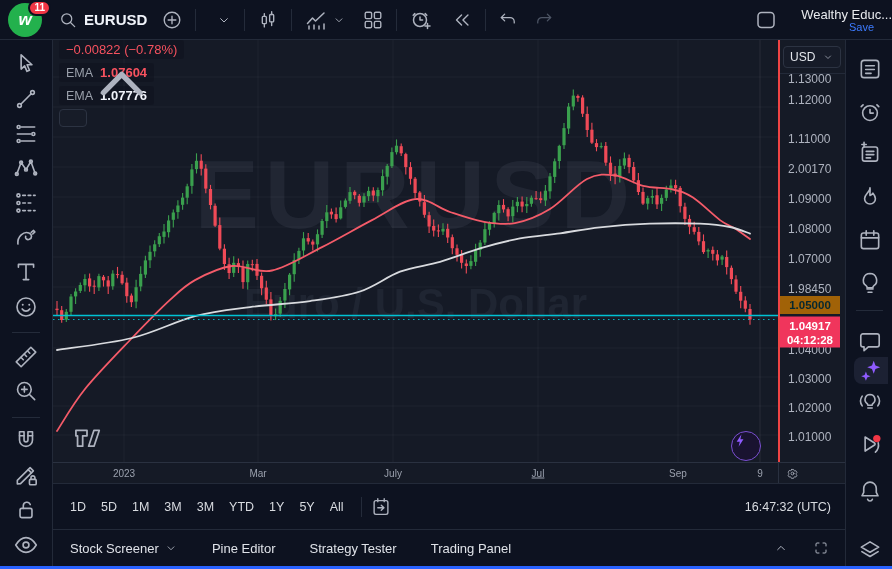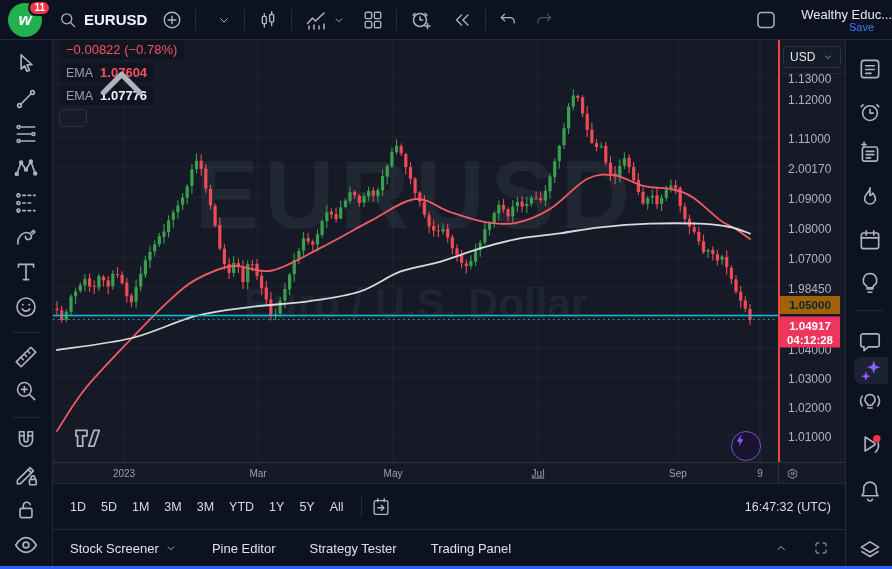--- a/index.html
+++ b/index.html
@@ -702,21 +702,21 @@
     <div class="cyan-label" id="cyan-label" style="top: 265px;">1.05000</div>
     <div class="pink-label" id="pink-label" style="top: 292px;">
       <div>1.04917</div>
       <div>04:12:28</div>
     </div>
   </div>
 
   <div class="taxis" id="time-axis">
       <div class="ttick" style="left: 71px;">2023</div>
       <div class="ttick" style="left: 205px;">Mar</div>
-      <div class="ttick" style="left: 340px;">May</div>
+      <div class="ttick" style="left: 340px;">July</div>
       <div class="ttick" style="left: 485px; text-decoration: underline;">Jul</div>
       <div class="ttick" style="left: 625px;">Sep</div>
       <div class="ttick" style="left: 707px;">9</div>
     </div>
   <div class="tcorner">
     <span class="icn i13">
         <svg viewBox="0 0 24 24">
           <path d="M10 4.5h4l.6 1.9 1.7 1 1.9-.6 2 3.4-1.3 1.5v2l1.3 1.5-2 3.4-1.9-.6-1.7 1-.6 1.9h-4l-.6-1.9-1.7-1-1.9.6-2-3.4 1.3-1.5v-2L4.1 9.7l2-3.4 1.9.6 1.7-1z"></path>
           <circle cx="12" cy="12" r="2.6"></circle>
         </svg>

